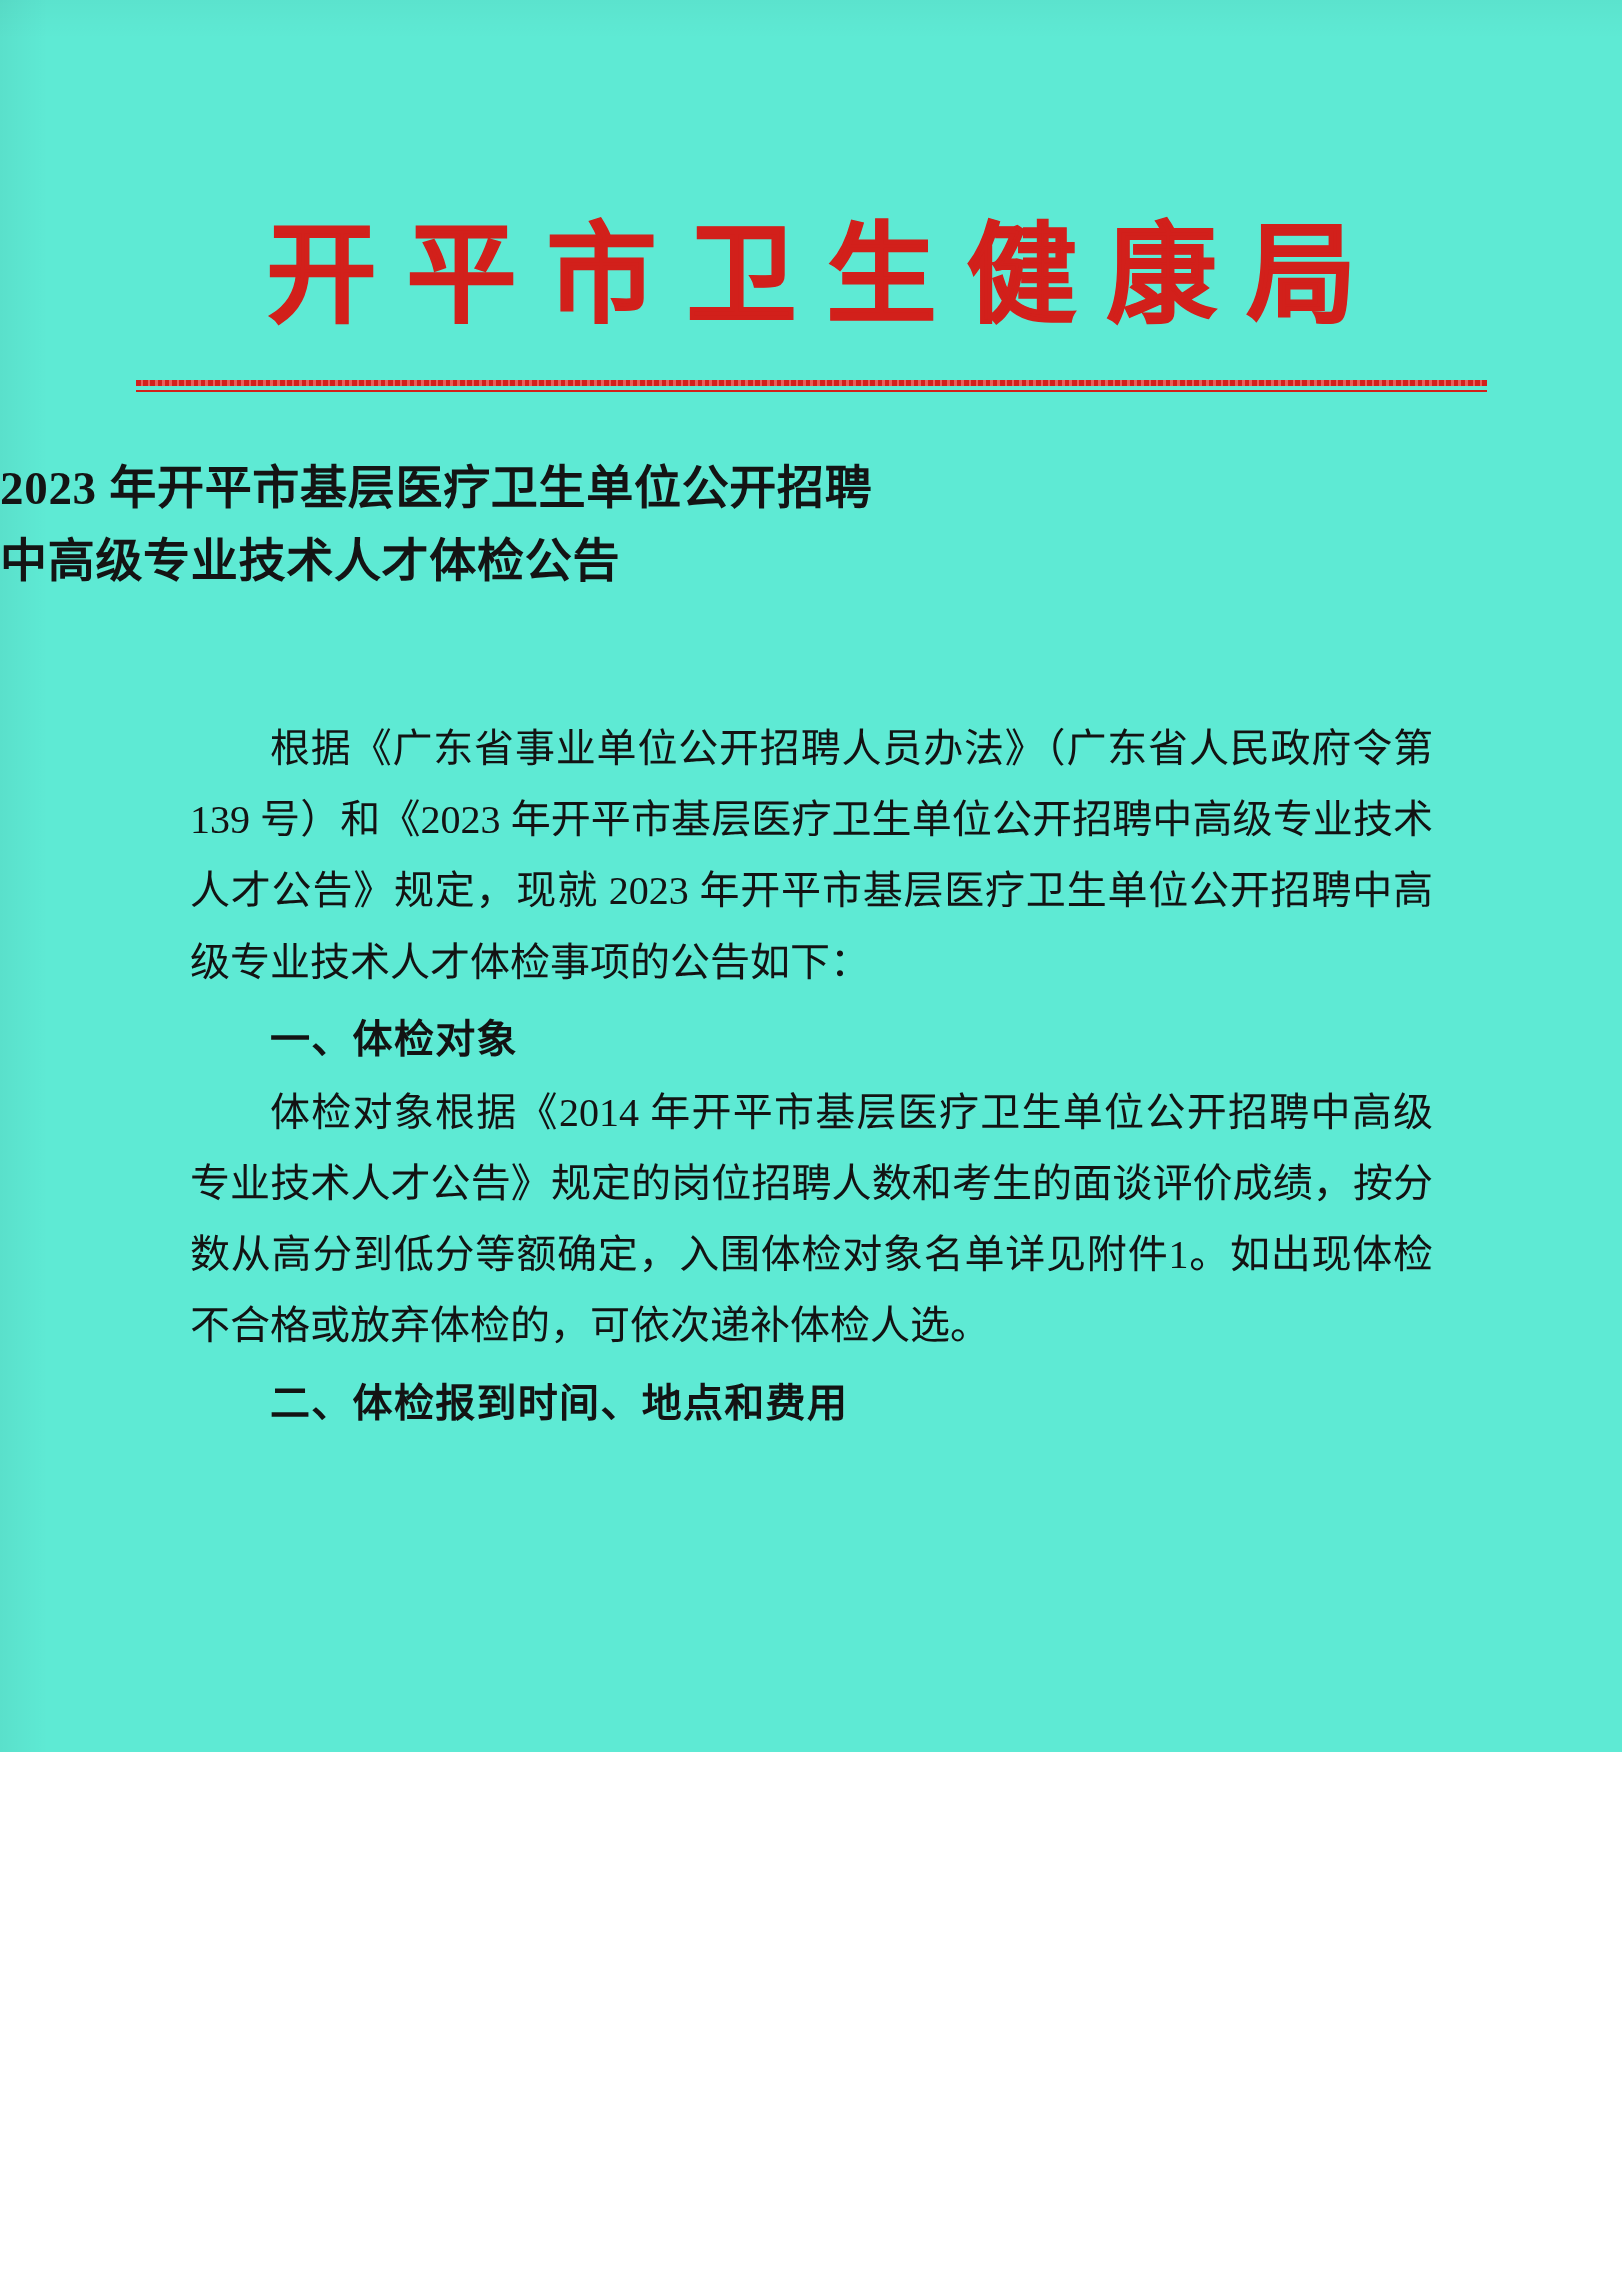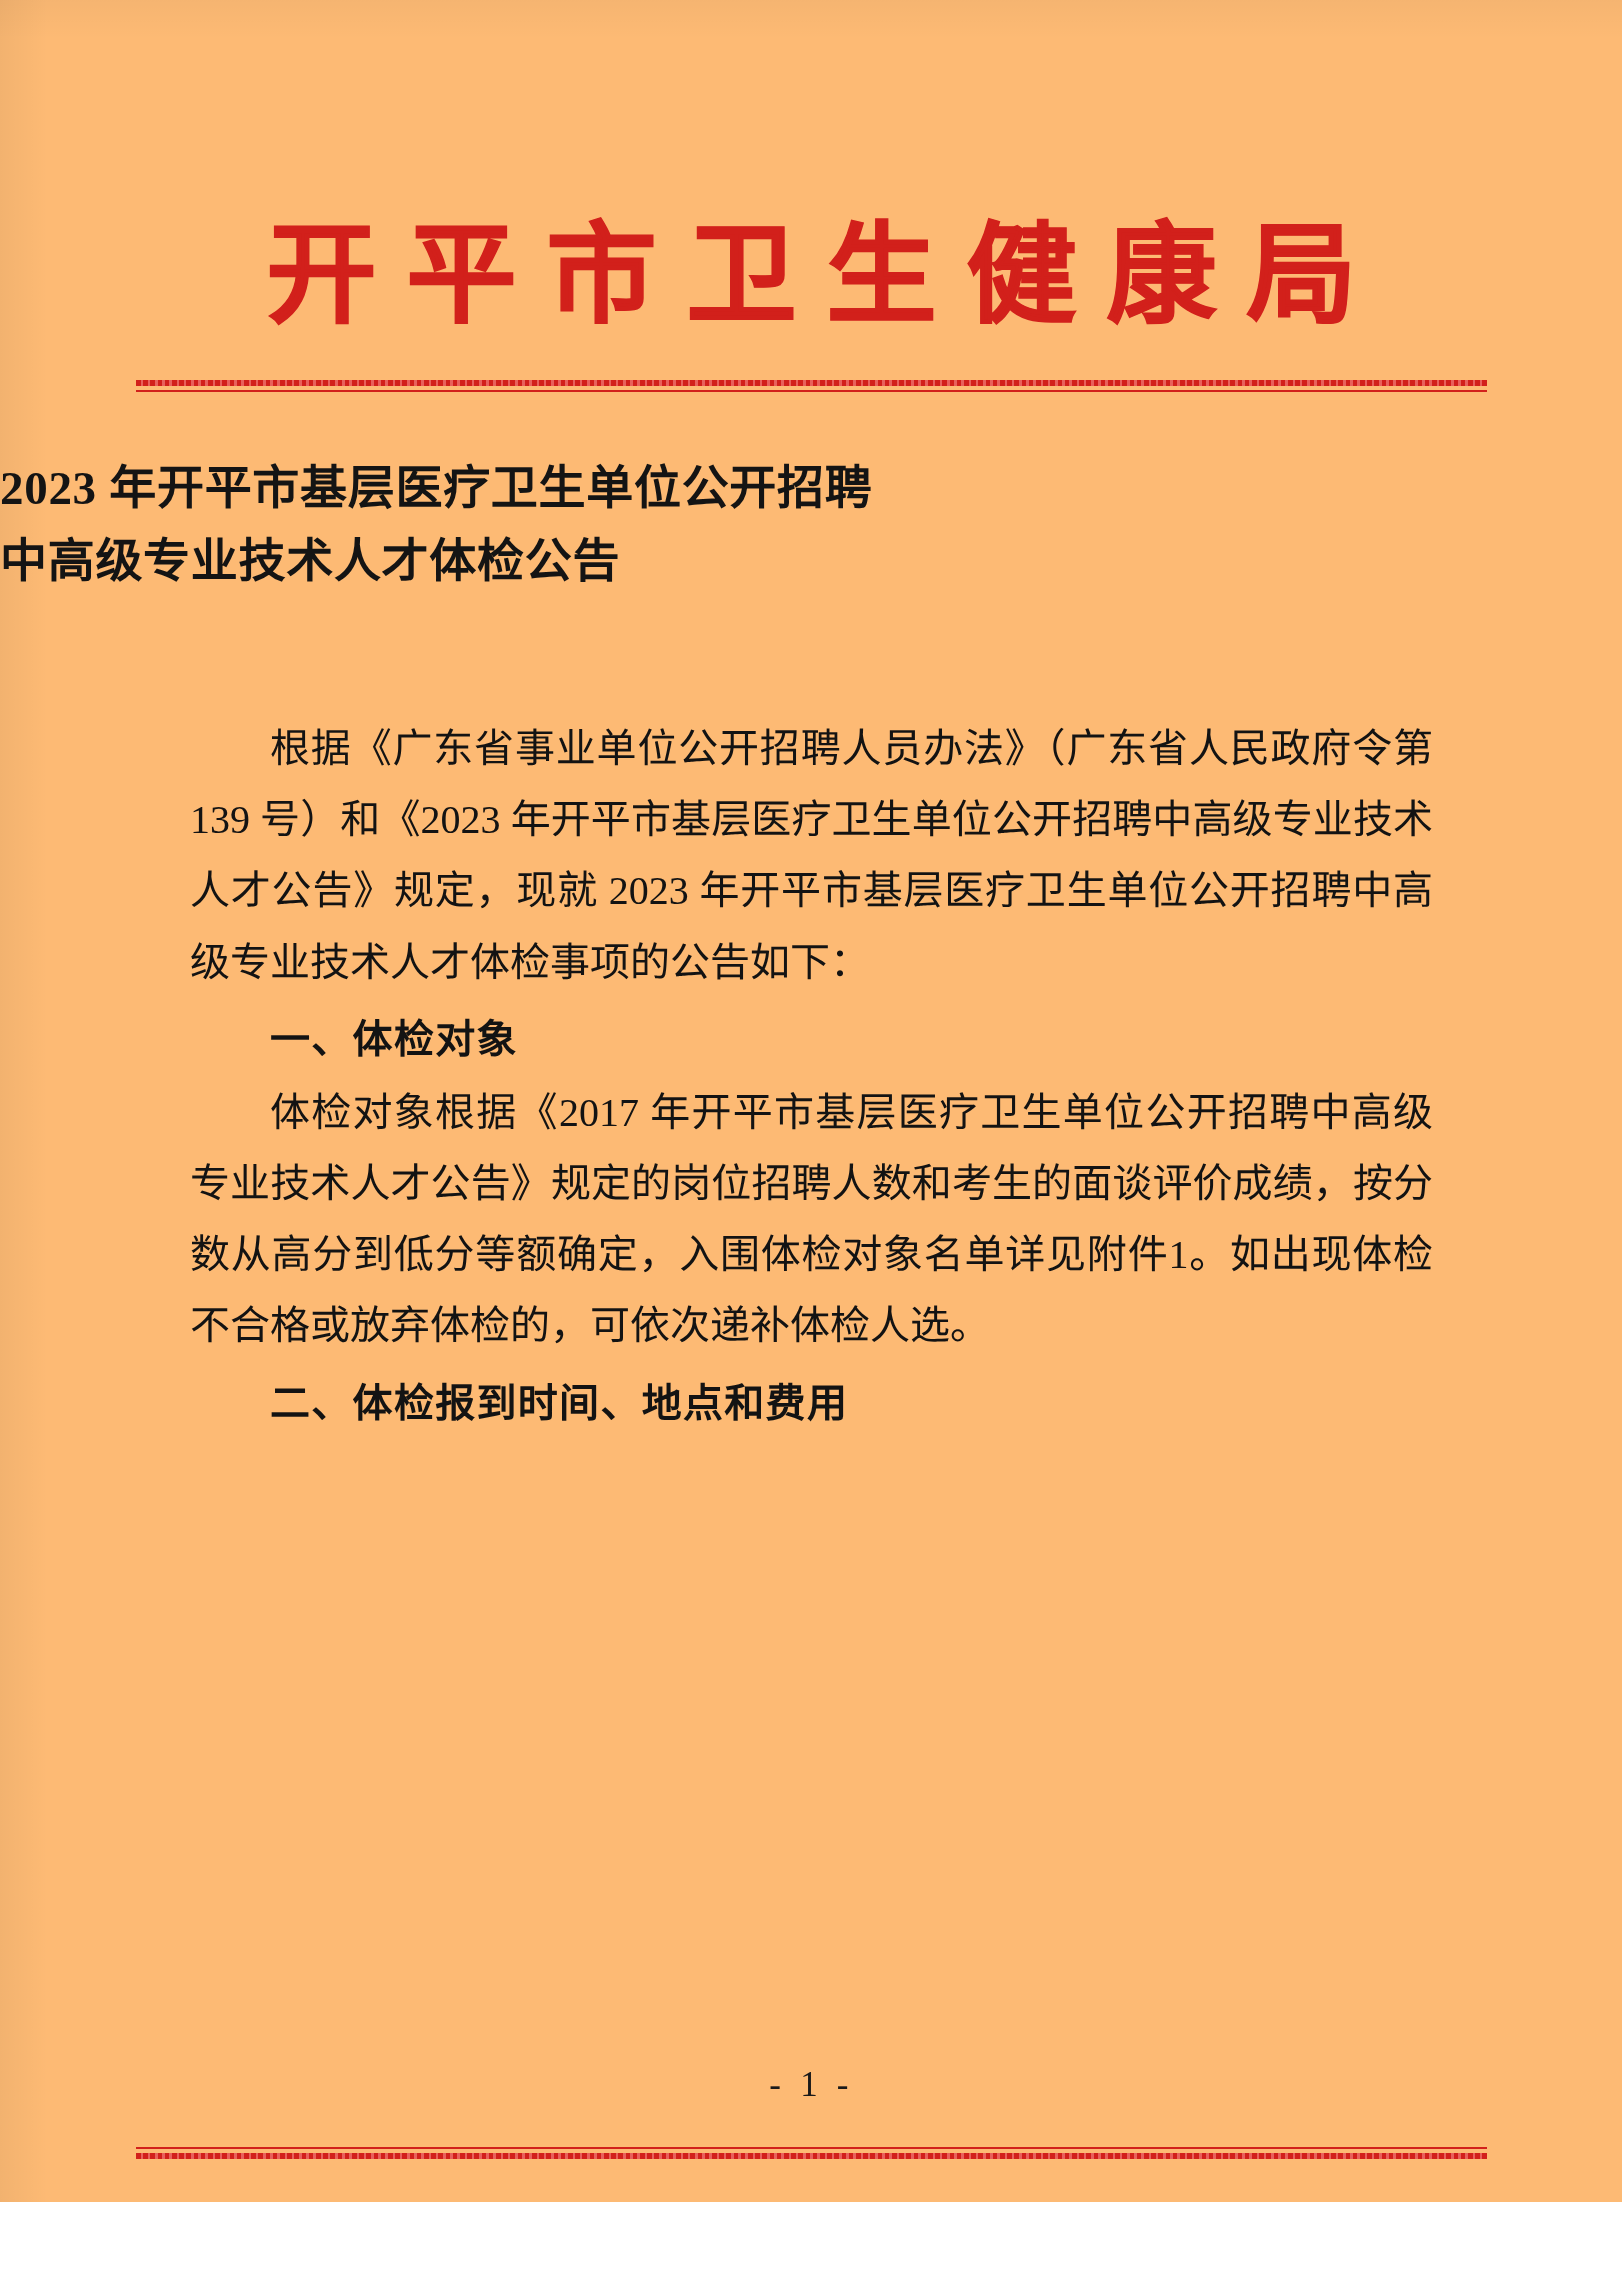--- a/index.html
+++ b/index.html
@@ -6,22 +6,22 @@
     margin: 0;
     padding: 0;
     background: #ffffff;
   }
   body {
     font-family: "Liberation Serif", "DejaVu Serif", serif;
   }
   .page {
     position: relative;
     width: 1623px;
-    height: 2202px;
-    background: #fdba74;
+    height: 1752px;
+    background: #5eead4;
     box-sizing: border-box;
     overflow: hidden;
   }
 
   
   .letterhead {
     position: absolute;
     top: 216px;
     left: 0;
     width: 100%;
@@ -152,21 +152,21 @@
     <span class="line">2023 年开平市基层医疗卫生单位公开招聘</span>
     <span class="line">中高级专业技术人才体检公告</span>
   </div>
 
   <div class="body-area">
 
     <p class="para">根据《广东省事业单位公开招聘人员办法》（广东省人民政府令第 139 号）和《2023 年开平市基层医疗卫生单位公开招聘中高级专业技术人才公告》规定，现就 2023 年开平市基层医疗卫生单位公开招聘中高级专业技术人才体检事项的公告如下：</p>
 
     <p class="heading">一、体检对象</p>
 
-    <p class="para">体检对象根据《2017 年开平市基层医疗卫生单位公开招聘中高级专业技术人才公告》规定的岗位招聘人数和考生的面谈评价成绩，按分数从高分到低分等额确定，入围体检对象名单详见附件1。如出现体检不合格或放弃体检的，可依次递补体检人选。</p>
+    <p class="para">体检对象根据《2014 年开平市基层医疗卫生单位公开招聘中高级专业技术人才公告》规定的岗位招聘人数和考生的面谈评价成绩，按分数从高分到低分等额确定，入围体检对象名单详见附件1。如出现体检不合格或放弃体检的，可依次递补体检人选。</p>
 
     <p class="heading">二、体检报到时间、地点和费用</p>
 
 
 
 
   </div>
 
   <div class="page-number">- 1 -</div>
 

